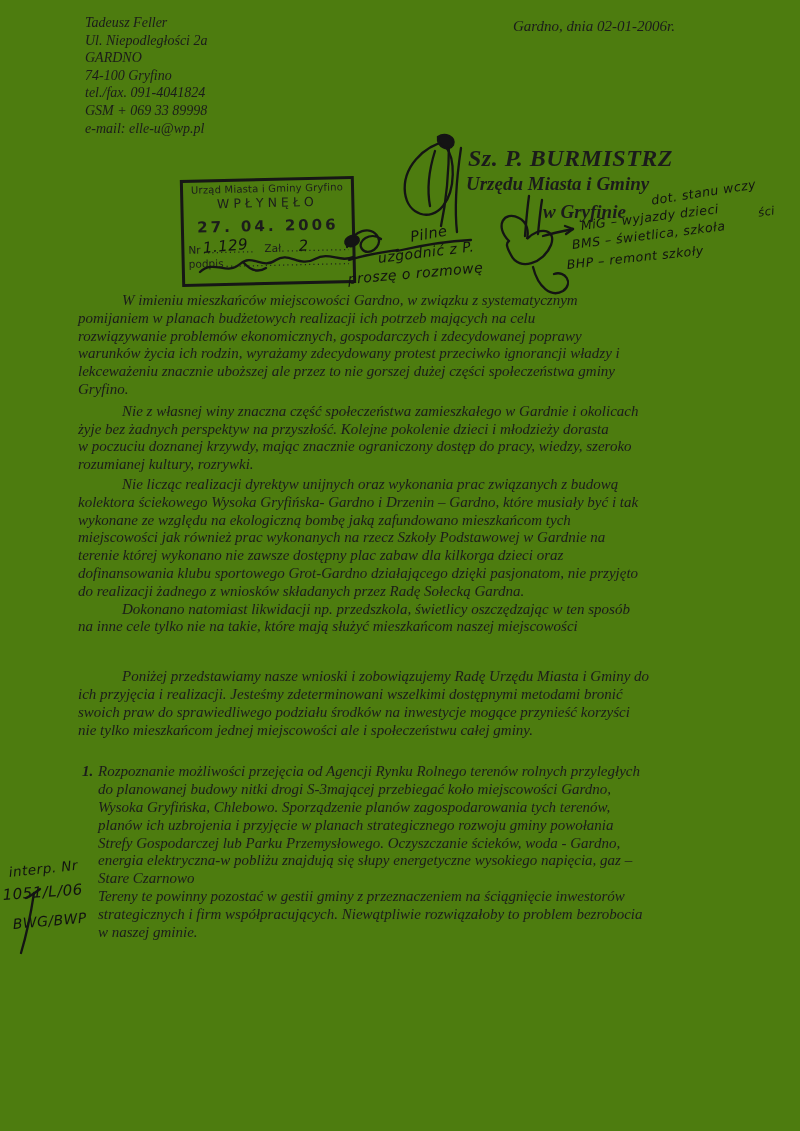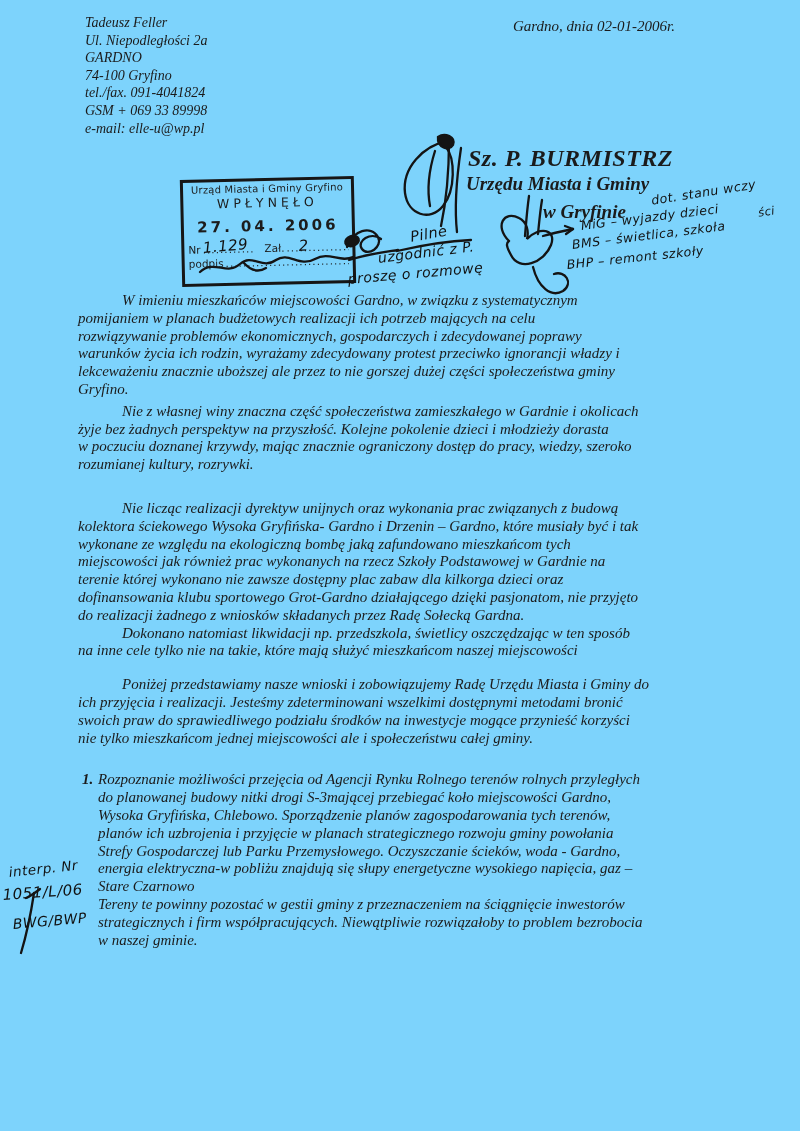--- a/index.html
+++ b/index.html
@@ -1,18 +1,18 @@
 <!DOCTYPE html>
 <html><head>
 <meta charset="utf-8">
 <style>
   html,body{margin:0;padding:0;background:#e8e8e8;}
   .page{
     position:relative;width:800px;height:1131px;margin:0 auto;
-    background:#7dd3fc;color:#1b1b1b;overflow:hidden;
+    background:#4d7c0f;color:#1b1b1b;overflow:hidden;
     font-family:"Liberation Serif",serif;font-style:italic;
   }
   .abs{position:absolute;}
   .lines{white-space:pre-line;}
   
   .sender{left:85px;top:14px;font-size:14px;line-height:17.6px;}
   .dateline{left:513px;top:18px;font-size:15px;font-style:italic;}
   .rec1{left:468px;top:145px;font-size:24px;font-weight:bold;letter-spacing:.5px;}
   .rec2{left:466px;top:173px;font-size:19px;font-weight:bold;}
   .rec3{left:512px;top:201px;font-size:19px;font-weight:bold;margin-left:31px;}
@@ -34,21 +34,21 @@
   .hand{
     font-family:"DejaVu Sans",sans-serif;font-style:italic;color:#111;
     white-space:nowrap;transform-origin:left top;letter-spacing:.5px;
   }
   
   .body{left:78px;top:292px;width:658px;font-size:15px;line-height:17.8px;}
   .par{margin:0;}
   .indent{text-indent:44px;}
   .b{font-weight:bold;}
   .gap4{margin-bottom:4px;}  .gap6{margin-bottom:6px;}
-  .gap16{margin-bottom:16px;} .gap18{margin-bottom:26px;}
+  .gap16{margin-bottom:32px;} .gap18{margin-bottom:2px;}
   .gap24{margin-bottom:24px;} .gap26{margin-bottom:26px;}
   .item{position:relative;padding-left:20px;}
   .item .num{position:absolute;left:4px;top:0;font-weight:bold;}
   svg.scribbles{position:absolute;left:0;top:0;pointer-events:none;}
 </style>
 </head>
 <body>
 
 <div class="page">
 

